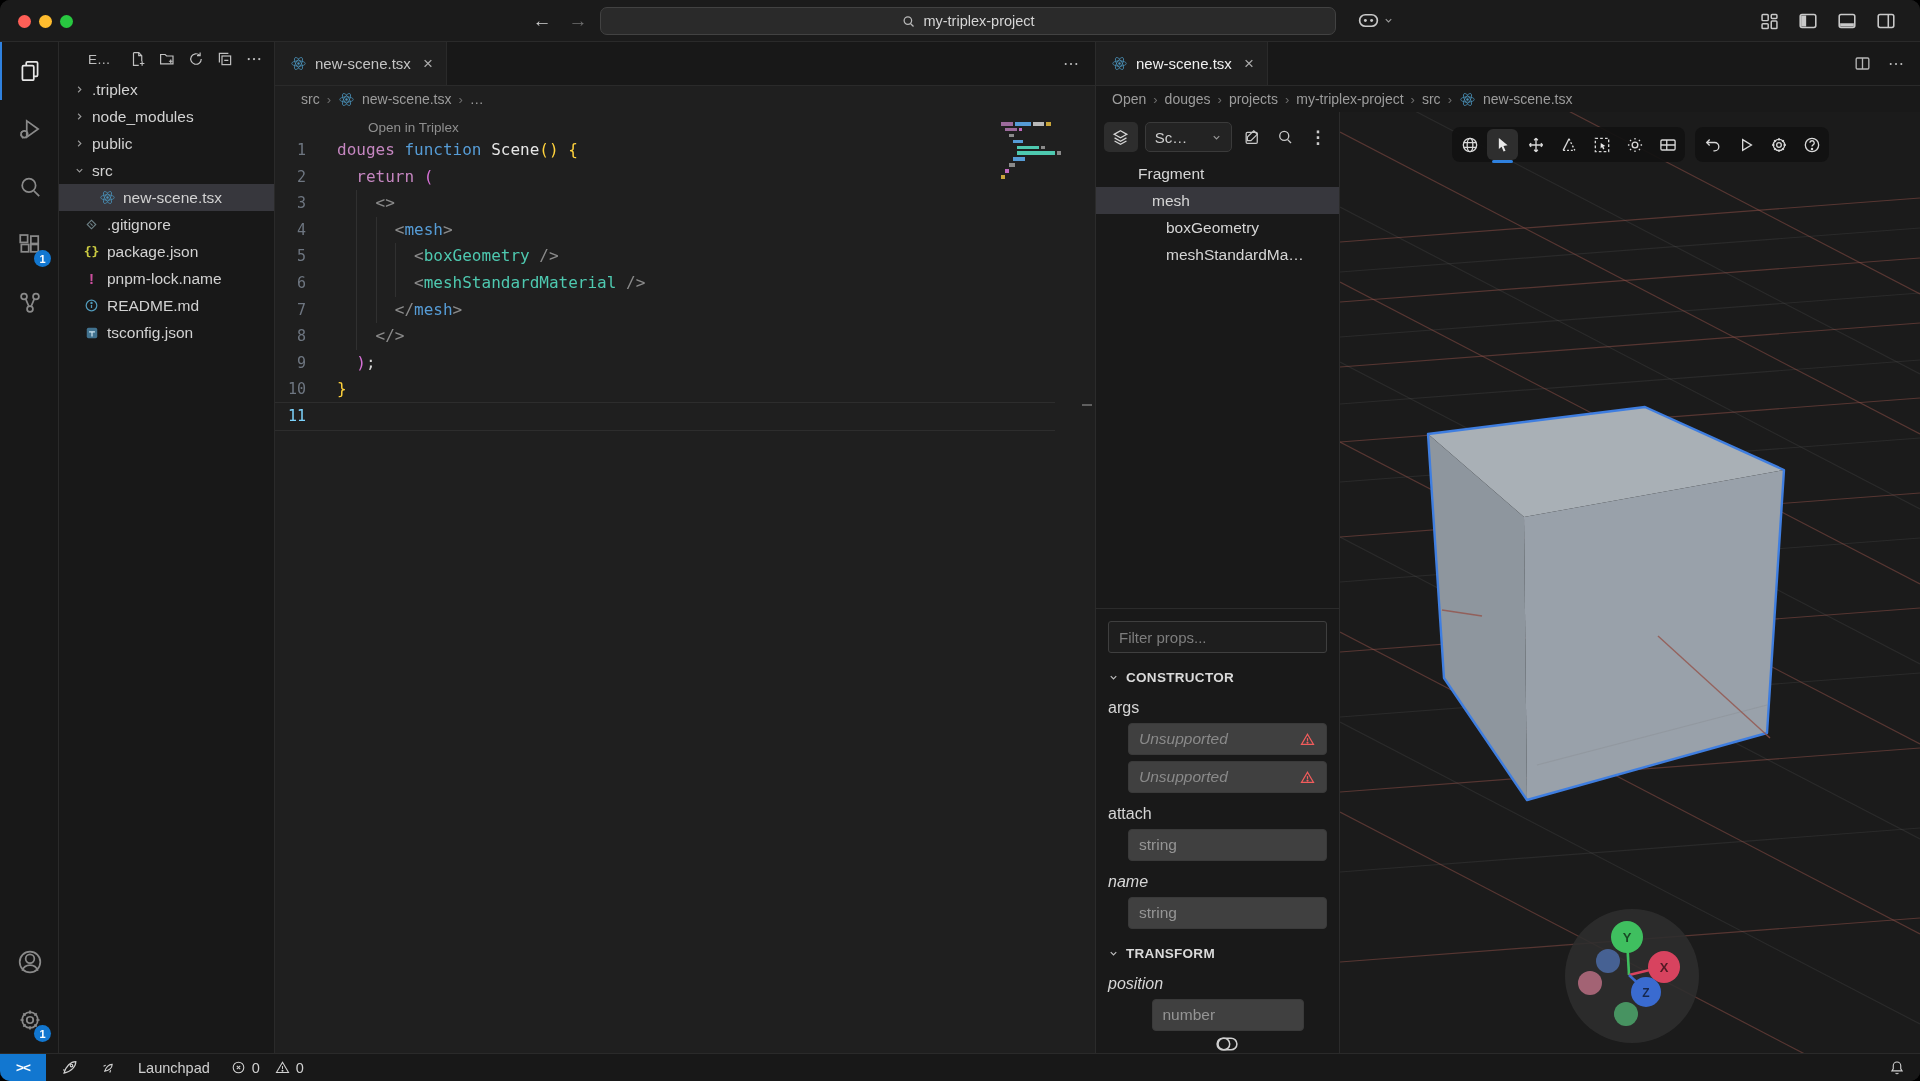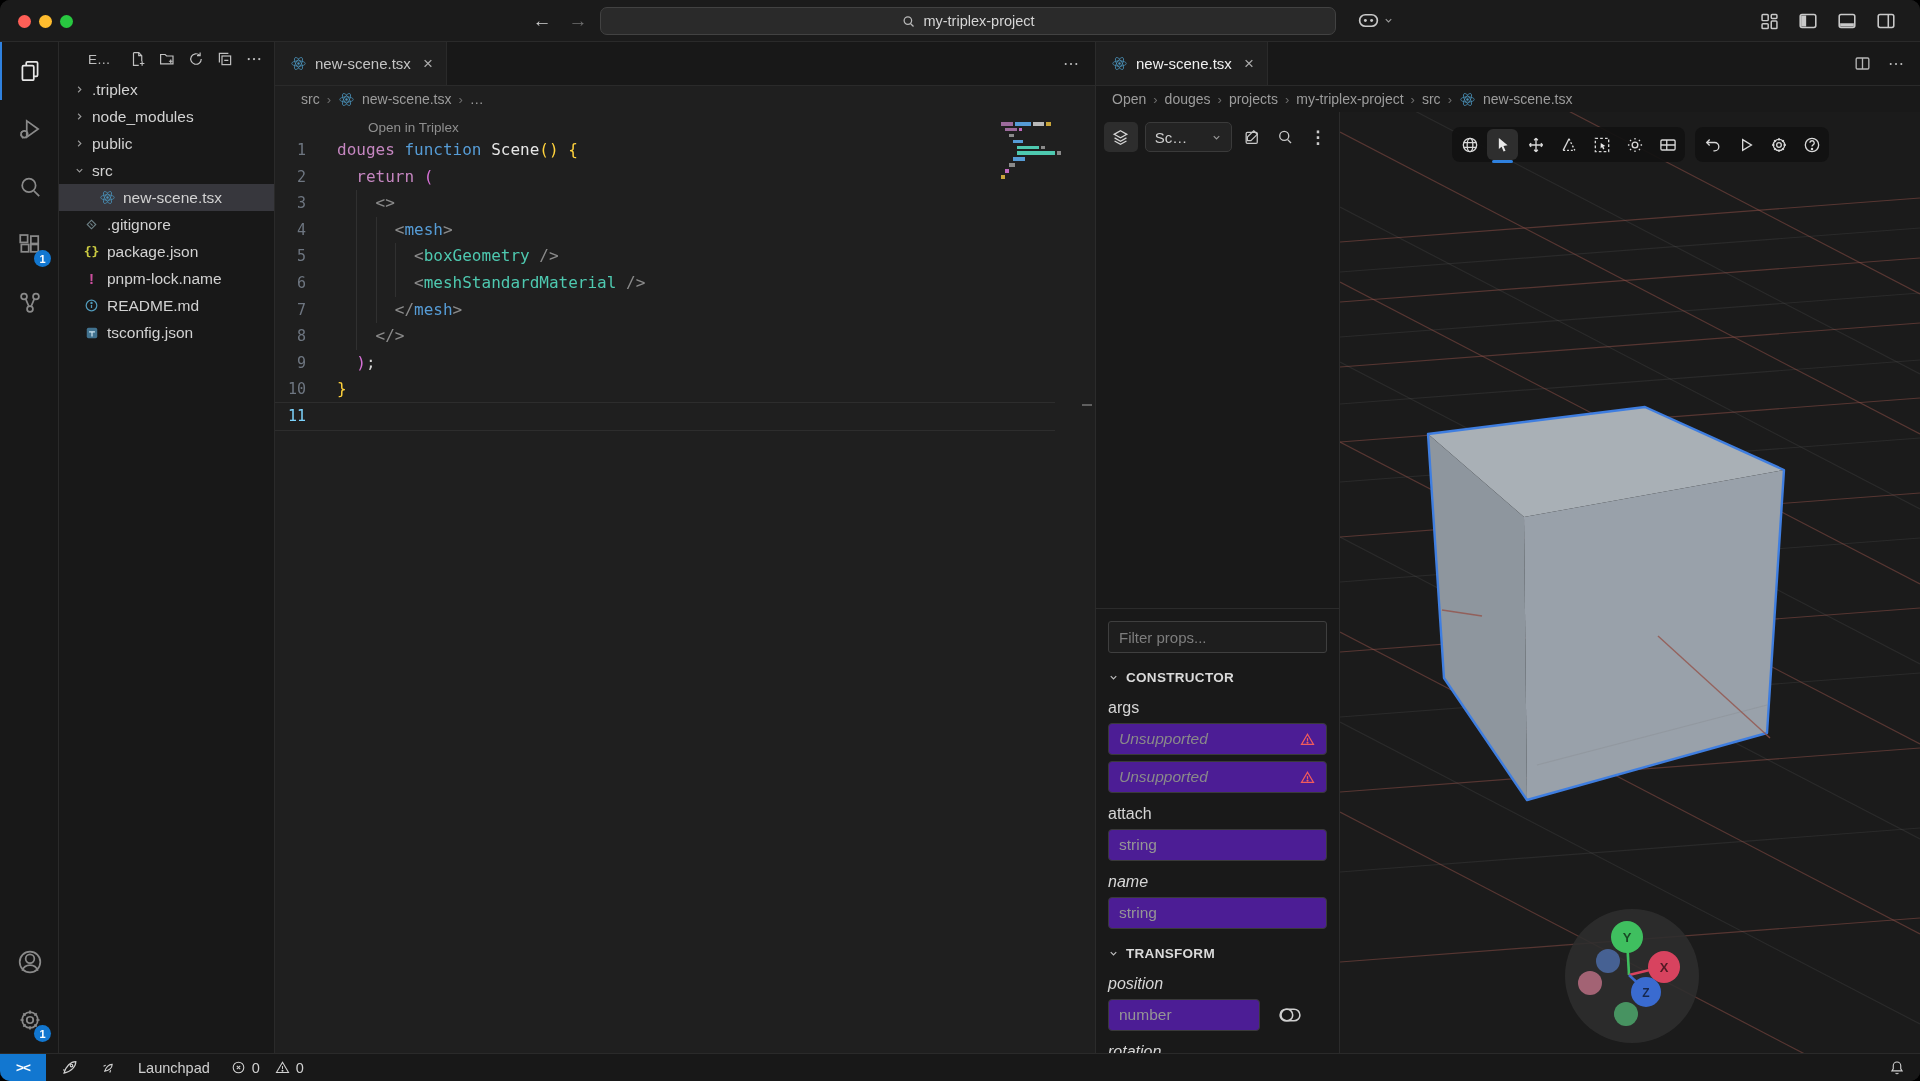--- a/index.html
+++ b/index.html
@@ -67,25 +67,25 @@
   .btn-sq { width:34px; height:30px; background:#2d2d2d; border-radius:5px; display:grid; place-items:center; color:#d5d5d5; }
   .dd { width:88px; height:30px; background:#232323; border:1px solid #3a3a3a; border-radius:5px; padding:0 9px; display:flex; align-items:center; justify-content:space-between; color:#cfcfcf; font-size:15px; }
   .icon-btn { width:26px; height:26px; display:grid; place-items:center; color:#c9c9c9; }
   .stree-row { height:27px; display:flex; align-items:center; font-size:15.5px; color:#d6d6d6; }
   .stree-row.selected { background:#37373d; }
   .props { position:absolute; left:0; right:0; top:496px; bottom:0; border-top:1px solid #2b2b2b; padding:12px; overflow:hidden; }
   .filter { height:32px; background:#1e1e1e; border:1px solid #3f3f3f; border-radius:3px; display:flex; align-items:center; padding:0 10px; color:#7e7e7e; font-size:15px; }
   .section-h { margin-top:14px; height:20px; display:flex; align-items:center; gap:7px; font-size:13.5px; font-weight:700; color:#dadada; letter-spacing:.3px; }
   .f-label { margin-top:12px; height:20px; font-size:16px; color:#d6d6d6; }
   .f-label.it { font-style:italic; }
-  .p-input { margin-top:4px; height:32px; background:#4c1d95; border:1px solid #3a3a3a; border-radius:4px; display:flex; align-items:center; padding:0 10px; color:#959595; font-size:15.5px; }
+  .p-input { margin-top:4px; height:32px; background:#404040; border:1px solid #3a3a3a; border-radius:4px; display:flex; align-items:center; padding:0 10px; color:#959595; font-size:15.5px;margin-left:20px; }
   .p-input + .p-input { margin-top:6px; }
   .p-input .ph.unsup { font-style:italic; color:#8a8a8a; }
   .p-input .warn { margin-left:auto; display:grid; place-items:center; }
-  .input-row { display:flex; align-items:center; }
+  .input-row { display:flex; align-items:center;flex-direction:column; }
   .input-row .p-input { width:152px; }
   .toggle { margin-left:18px; margin-top:4px; color:#cfcfcf; display:grid; place-items:center; }
 
   
   .viewport { position:absolute; left:244px; right:0; top:0; bottom:0; background:#1b1b1b; overflow:hidden; }
   .vp-svg { position:absolute; left:0; top:0; }
   .vtoolbar { position:absolute; left:112px; top:15px; display:flex; gap:10px; }
   .vt-group { background:rgba(17,17,17,.92); border-radius:8px; padding:2px; display:flex; gap:2px; }
   .vt-btn { position:relative; width:31px; height:31px; display:grid; place-items:center; color:#d8d8d8; border-radius:6px; }
   .vt-btn.active { background:#2e2e2e; }
@@ -566,20 +566,26 @@
               </svg>
             </span>
           <span class="icon-btn">
               <svg width="18" height="18" viewBox="0 0 24 24" fill="none" stroke="currentColor" stroke-width="1.8">
                 <circle cx="11" cy="10.5" r="6"></circle>
                 <path d="M15.5 15.5 20 20"></path>
               </svg>
             </span>
           <span class="icon-btn" style="font-size:17px;font-weight:700">⋮</span>
         </div>
+        <div id="scene-tree">
+            <div class="stree-row" style="padding-left: 42px;">Fragment</div>
+            <div class="stree-row selected" style="padding-left: 56px;">mesh</div>
+            <div class="stree-row" style="padding-left: 70px;">boxGeometry</div>
+            <div class="stree-row" style="padding-left: 70px;">meshStandardMa…</div>
+          </div>
         <div class="props">
           <div class="filter">Filter props...</div>
           <div id="props-sections">
               <div class="section-h">
                 <svg width="11" height="11" viewBox="0 0 24 24" fill="none" stroke="#bdbdbd" stroke-width="2.6">
                   <path d="M6 9l6 6 6-6"></path>
                 </svg>
                 <span>CONSTRUCTOR</span>
               </div>
               <div class="f-label">args</div>

